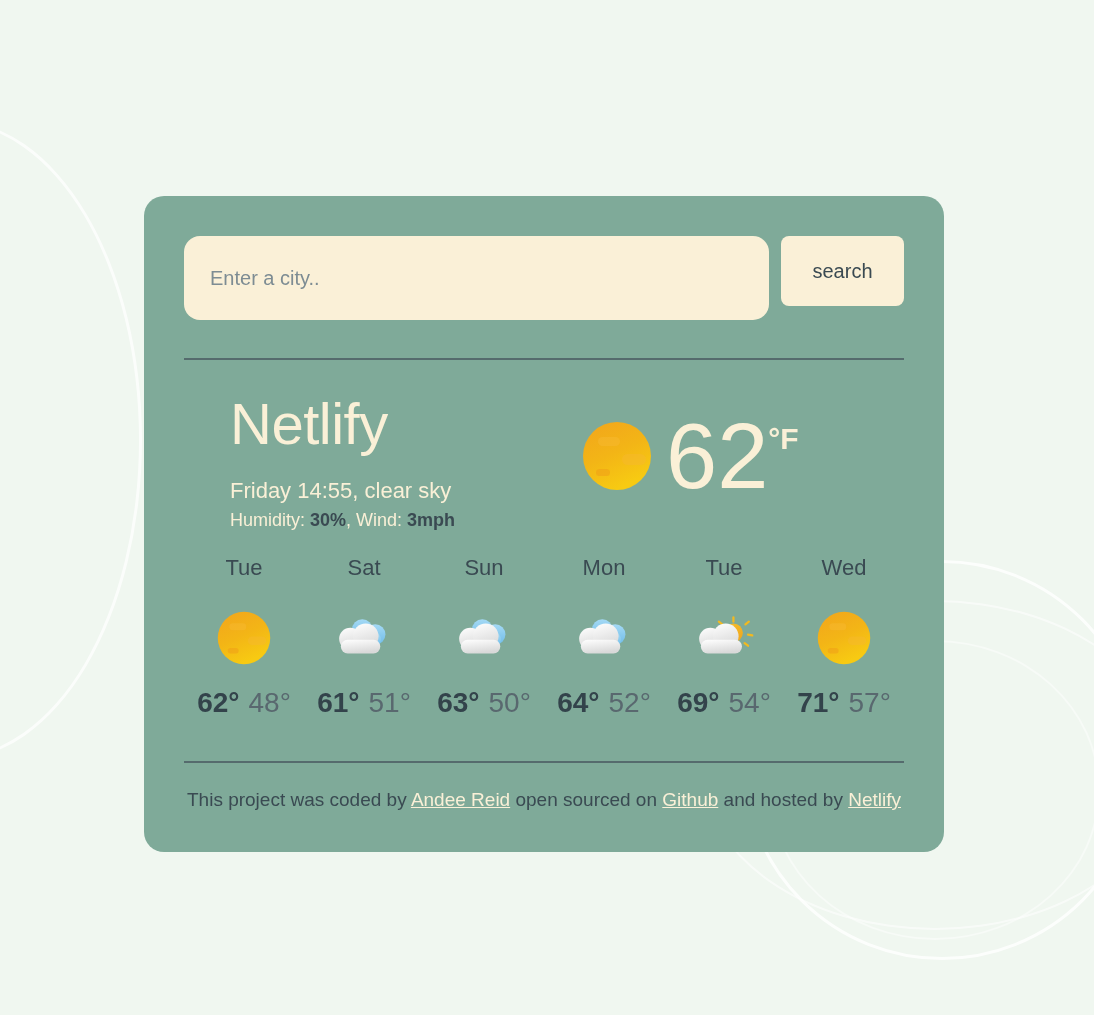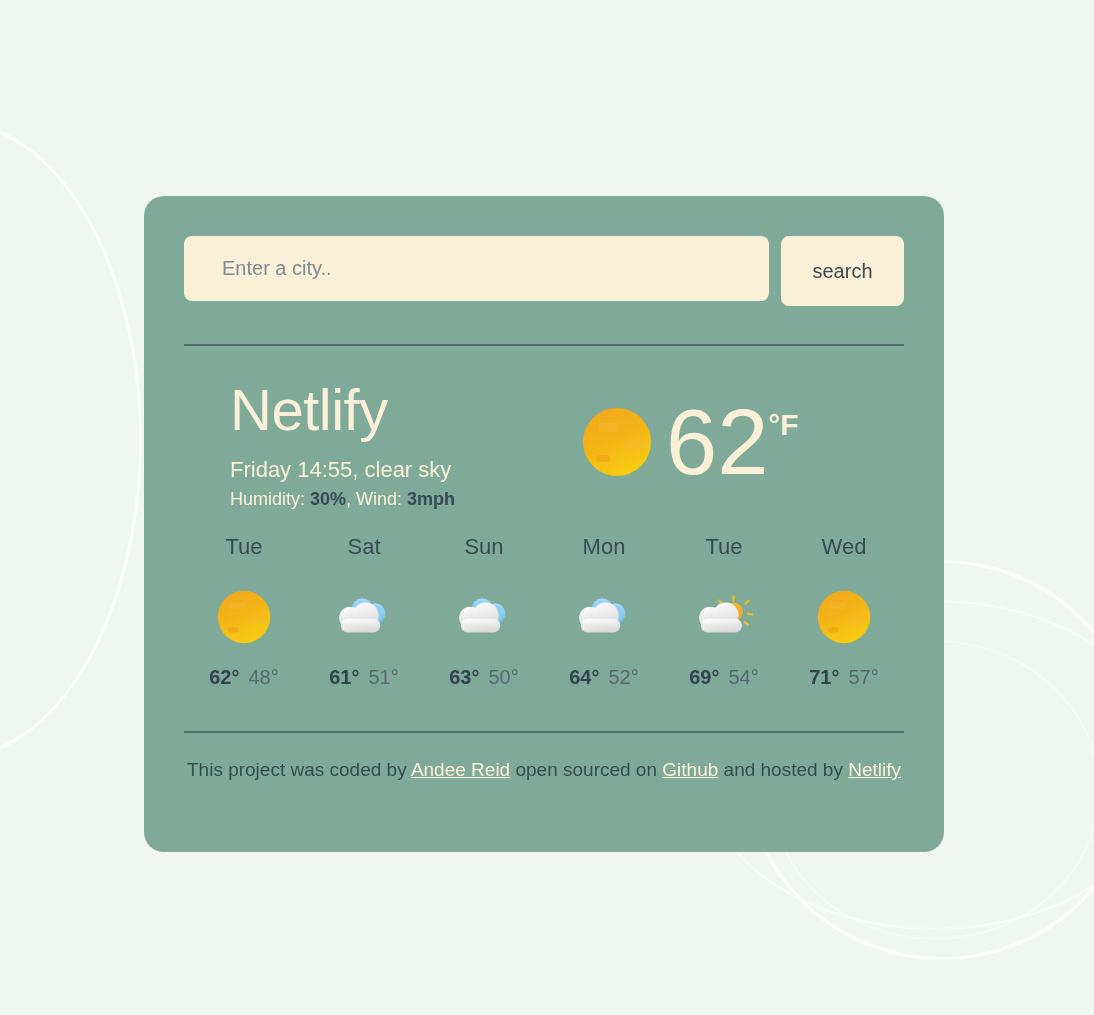--- a/index.html
+++ b/index.html
@@ -67,25 +67,25 @@
 
   
   .search-row {
     display: flex;
     gap: 12px;
     align-items: stretch;
   }
 
   .search-input {
     flex: 1 1 auto;
-    height: 65px;
+    height: 84px;
     background: #faf0d7;
     border: none;
-    border-radius: 8px;
-    padding: 0 38px;
+    border-radius: 16px;
+    padding: 0 26px;
     font-family: "Liberation Sans", sans-serif;
     font-size: 20px;
     color: #45565f;
     outline: none;
   }
   .search-input::placeholder { color: #7d8c93; opacity: 1; }
 
   .search-button {
     width: 123px;
     height: 70px;
@@ -116,21 +116,21 @@
 
   .city {
     font-size: 58px;
     line-height: 1.05;
     font-weight: 400;
     color: #faf0d7;
     letter-spacing: -0.5px;
   }
 
   .conditions {
-    margin-top: 13px;
+    margin-top: 20px;
     font-size: 22px;
     color: #faf0d7;
     line-height: 1.45;
   }
   .meta { font-size: 18px; color: #faf0d7; line-height: 1.45; }
   .meta b { color: #3a4a52; font-weight: 700; }
 
   .current-right {
     display: flex;
     align-items: center;
@@ -171,21 +171,21 @@
     font-size: 22px;
     color: #3a4a52;
   }
   .fc-icon {
     height: 70px;
     margin: 22px 0 14px 0;
     display: flex;
     align-items: center;
     justify-content: center;
   }
-  .fc-temps { font-size: 20px; }
+  .fc-temps { font-size: 28px; }
   .fc-hi { color: #33434b; font-weight: 700; }
   .fc-lo { color: #59686f; margin-left: 9px; }
 
   .divider-bottom {
     margin-top: 42px;
     height: 0;
     border-top: 2px solid #4d6065;
     opacity: 0.85;
   }
 

